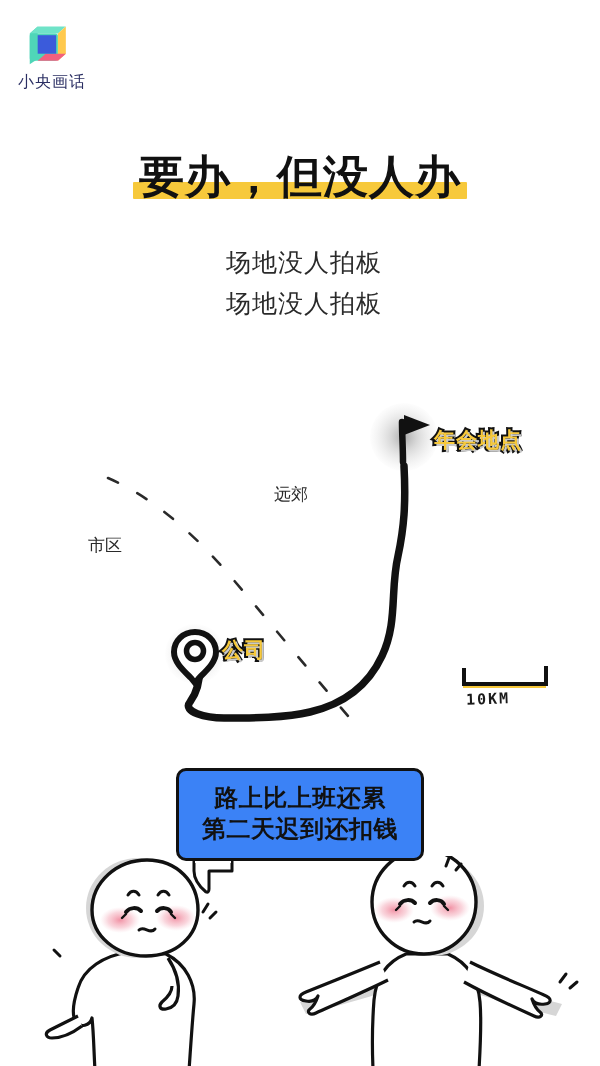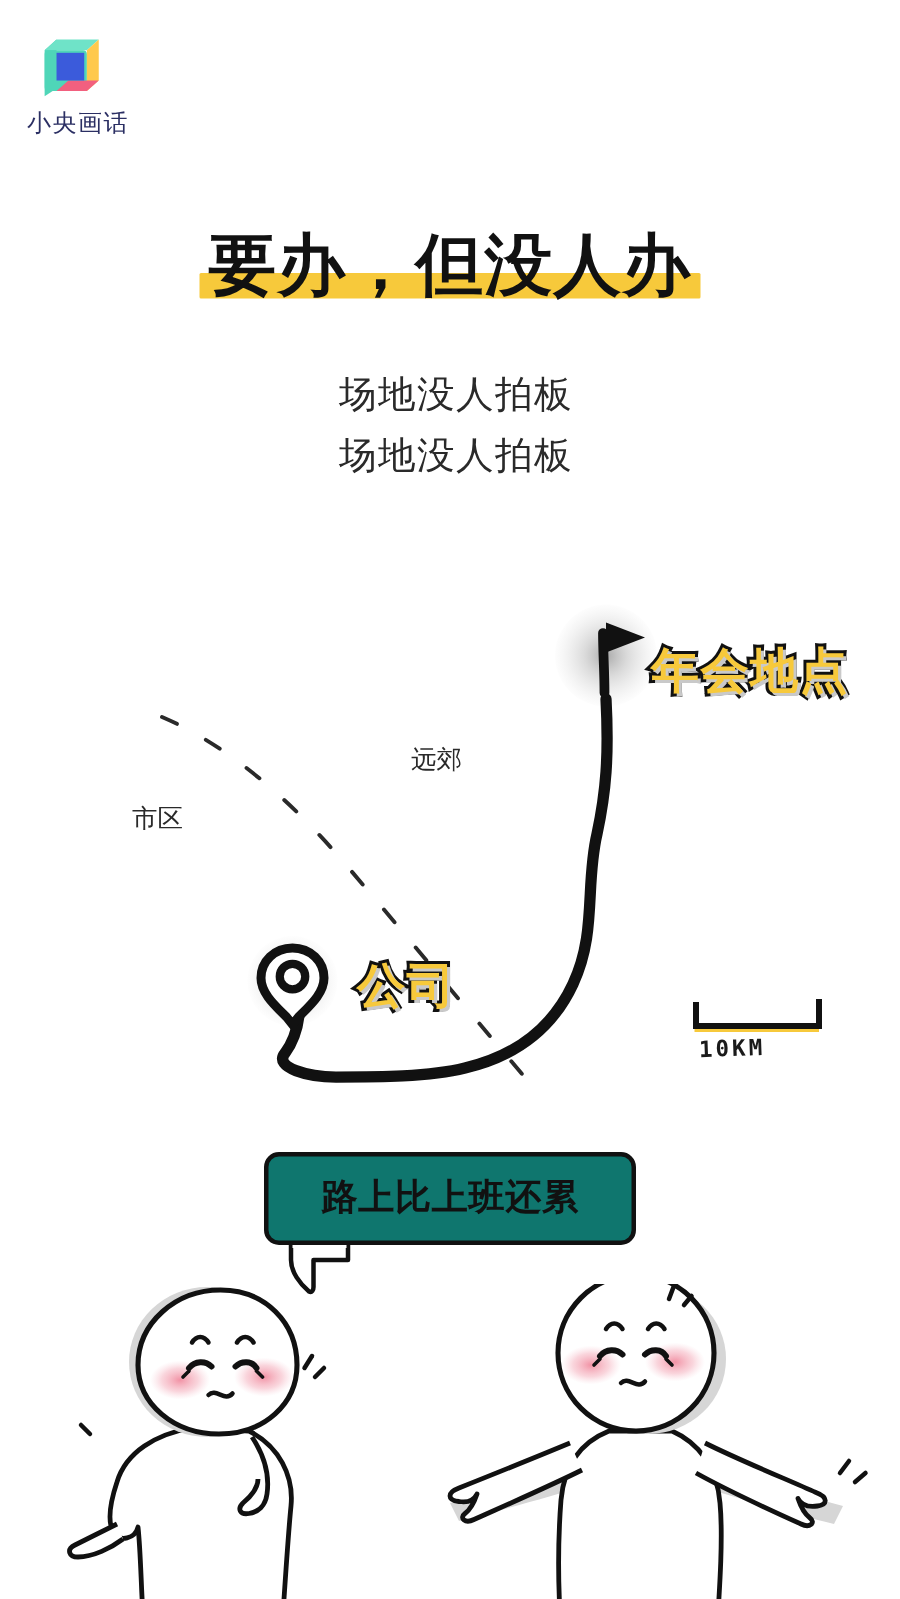--- a/index.html
+++ b/index.html
@@ -55,47 +55,47 @@
   
   .map { position:absolute; left:0; top:400px; width:600px; height:340px; }
   .map svg { display:block; width:600px; height:340px; }
 
   .map-label {
     position:absolute; font-size:17px; color:#2a2a2a;
     font-family:"DejaVu Sans","Liberation Sans",sans-serif;
     white-space:nowrap;
   }
   .lbl-city { left:88px; top:134px;text-align:center; }
-  .lbl-suburb { left:274px; top:95px; }
+  .lbl-suburb { left:274px; top:83px; }
 
   
   .mk-label {
     position:absolute; white-space:nowrap;
-    font-size:32px; font-weight:bold; color:#f7c93b;
+    font-size:21px; font-weight:bold; color:#f7c93b;
     font-family:Liberation Sans, sans-serif;
     letter-spacing:1px;
     -webkit-text-stroke:4px #111;
     paint-order:stroke fill;
     text-shadow:2px 2px 0 #c9c9c9;
   }
   .mk-venue { left:434px; top:26px; }
-  .mk-company { left:238px; top:236px; }
+  .mk-company { left:222px; top:236px; }
 
   .scale-label {
     position:absolute; left:466px; top:290px;
     font-size:15px; font-weight:bold; color:#1a1a1a;
     letter-spacing:2px;
     font-family:"DejaVu Sans Mono","Liberation Mono",monospace;
     transform:rotate(-2deg);
   }
 
   
   .bubble { position:absolute; left:176px; top:768px; width:248px; }
   .bubble-box {
-    border:3px solid #111; border-radius:10px; background:#0f766e;
+    border:3px solid #111; border-radius:10px; background:#3b82f6;
     padding:12px 10px 13px 10px; text-align:center; position:relative;
     z-index:3;
   }
   .bubble-line {
     font-size:24px; font-weight:bold; color:#111; line-height:1.30;
     letter-spacing:0.5px;
     font-family:"DejaVu Sans","Liberation Sans",sans-serif;
     white-space:nowrap;
   }
   .bubble-tail { position:absolute; left:16px; top:100%; z-index:4; }
@@ -199,20 +199,21 @@
 
     <div class="mk-label mk-venue">年会地点</div>
     <div class="mk-label mk-company">公司</div>
 
     <div class="scale-label">10KM</div>
   </div>
 
   <div class="bubble">
     <div class="bubble-box">
       <div class="bubble-line">路上比上班还累</div>
+      <div class="bubble-line">第二天迟到还扣钱</div>
     </div>
     <svg class="bubble-tail" width="60" height="34" viewBox="0 0 60 34">
       <path d="M2 0 L2 10 C2 18 8 26 14 31 C16 32 17 30 17 28 L17 10 L40 10 L40 0 Z" fill="#fff" stroke="#111" stroke-width="3" stroke-linejoin="round"></path>
       <rect x="3" y="-6" width="36" height="8" fill="#fff"></rect>
     </svg>
   </div>
 
   <div class="chars">
     <svg viewBox="0 0 600 230">
       <defs>

